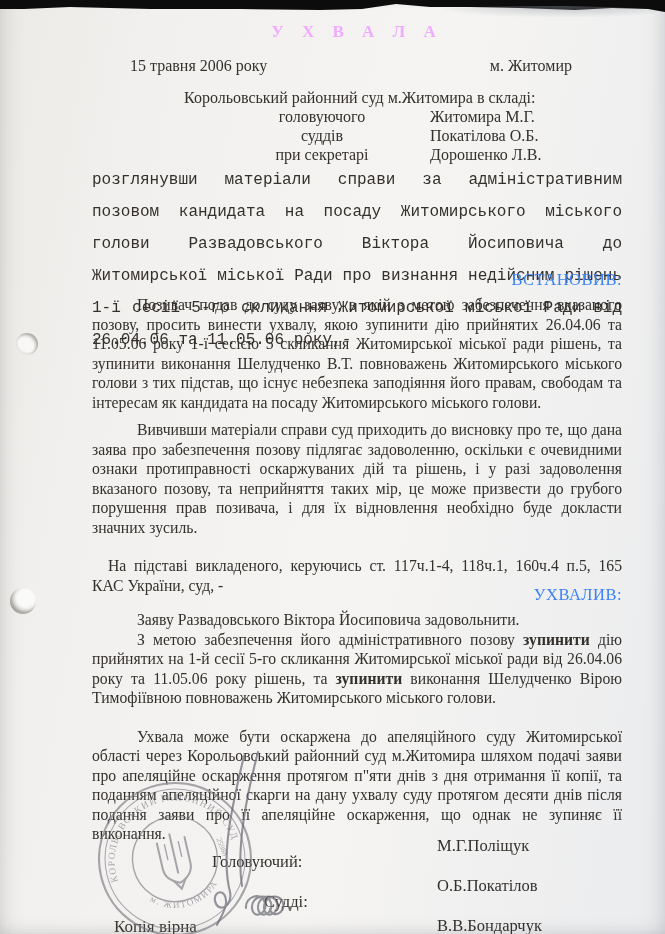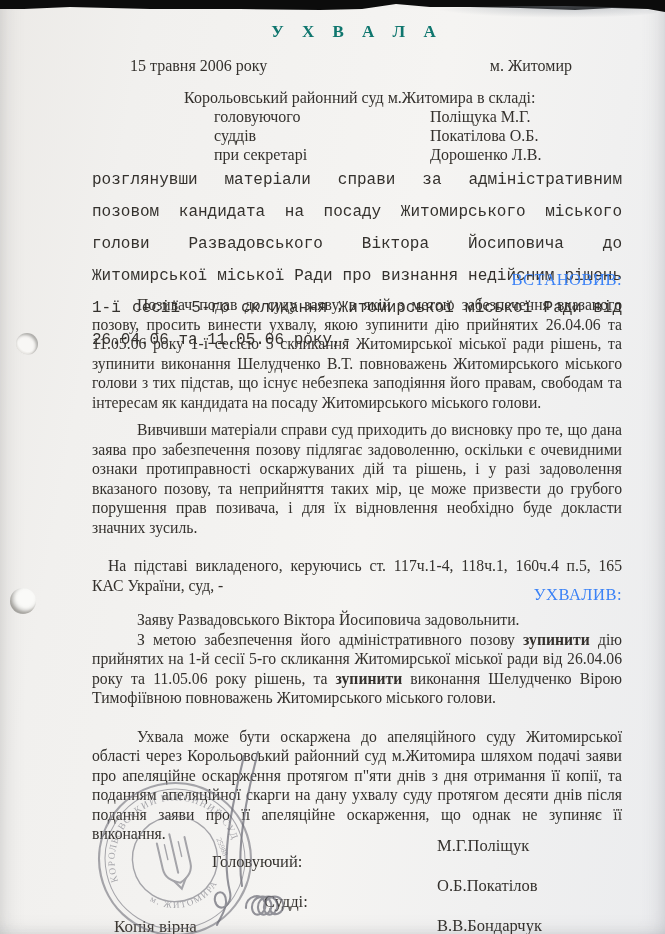--- a/index.html
+++ b/index.html
@@ -25,27 +25,27 @@
       470px 7px,430px 7px,396px 4px,362px 9px,320px 10px,240px 9px,150px 9px,70px 7px,24px 9px,0 9px);
   }
   .top-shadow {
     position:absolute; top:6px; right:8px; width:230px; height:12px; pointer-events:none;
     background:radial-gradient(ellipse at 60% 0%, rgba(130,138,148,.45), rgba(130,138,148,0) 70%);
     border-radius:50%;
   }
   
   .header-block { position:absolute; top:22px; left:92px; width:530px; }
   .doc-title { text-align:center; font-weight:bold; font-size:17px; letter-spacing:7px;
-    color:#0f766e; line-height:20px; }
+    color:#f0abfc; line-height:20px; }
   .dateline { display:flex; justify-content:space-between; margin-top:14px;
     padding-left:38px; padding-right:50px; font-size:16px; line-height:20px;gap:28px; }
   .court { margin-top:12px; font-size:16px; line-height:19px; }
   .court-intro { padding-left:92px; }
   .court-row { display:flex; padding-left:122px; }
-  .court-role { width:216px; flex:none; }
+  .court-role { width:216px; flex:none;text-align:center; }
   .case-intro { margin-top:3px; font-size:16px; line-height:32px; text-align:justify;font-family:Liberation Mono, monospace; }
 
   .section { position:absolute; left:92px; width:530px; font-size:15.7px; line-height:19.5px; }
   .sec-established { top:270px; }
   .sec-ruled { top:585px; }
   .h-center { text-align:right; font-weight:normal; font-size:16.5px; line-height:20px;
     color:#3b82f6; letter-spacing:.5px; }
   .para { margin:0; text-align:justify; text-indent:45px; }
   .mt5 { margin-top:5px; } .mt8 { margin-top:8px; } .mt3 { margin-top:19px; }
   .small-indent { text-indent:16px; }
@@ -87,21 +87,21 @@
   <div class="header-block">
     <div class="doc-title">У Х В А Л А</div>
     <div class="dateline">
       <span>15 травня 2006 року</span>
       <span>м. Житомир</span>
     </div>
     <div class="court">
       <div class="court-intro">Корольовський районний суд м.Житомира в складі:</div>
       <div class="court-row">
         <span class="court-role">головуючого</span>
-        <span>Поліщука М.Г.</span>
+        <span>Житомира М.Г.</span>
       </div>
       <div class="court-row">
         <span class="court-role">суддів</span>
         <span>Покатілова О.Б.</span>
       </div>
       <div class="court-row">
         <span class="court-role">при секретарі</span>
         <span>Дорошенко Л.В.</span>
       </div>
     </div>

